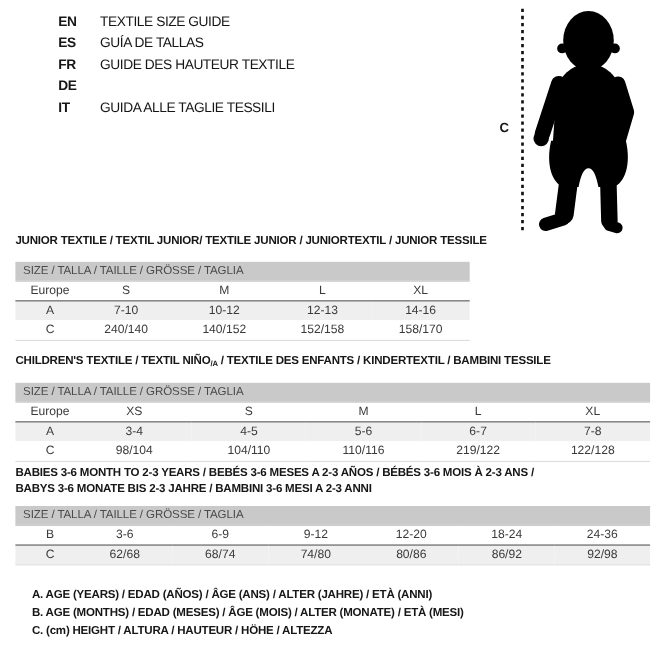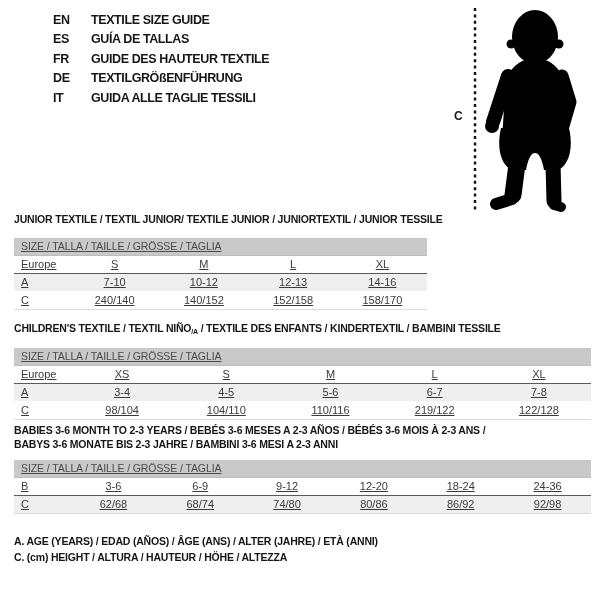--- a/index.html
+++ b/index.html
@@ -9,54 +9,54 @@
     font-family:"Liberation Sans", sans-serif; color:#1c1c1c; overflow:hidden;
   }
 
   
   .lang-header { position:absolute; left:24px; top:10px; }
   .lang-row { display:flex; height:19.5px; align-items:center;padding-left:29px; }
   .lang-code {
     width:38px; font-weight:bold; font-size:12.5px; letter-spacing:-0.4px; color:#161616;
   }
   .lang-label {
-    font-weight:bold; font-size:12.5px; letter-spacing:-0.4px; color:#161616; white-space:nowrap;
+    font-weight:normal; font-size:12.5px; letter-spacing:-0.4px; color:#161616; white-space:nowrap;
   }
 
   
   .figure-wrap { position:absolute; left:440px; top:0; width:150px; height:220px; }
 
   
   .size-section { position:absolute; left:14px; }
   .sec-junior   { top:213px; width:413px; }
   .sec-children { top:322px; width:577px; }
   .sec-babies   { top:424px; width:577px; }
 
   .section-title {
     font-weight:bold; font-size:10.5px; letter-spacing:-0.2px; color:#161616;
     margin-bottom:13px; white-space:nowrap;
   }
   .sec-babies .section-title { margin-bottom:9px; line-height:13.5px; white-space:normal; }
   .section-title sub { font-size:7px; vertical-align:-2px; }
 
   table.size-table { border-collapse:collapse; table-layout:fixed; width:100%; font-size:11px; color:#3a3a3a; }
-  th, td { font-weight:normal; height:18px; text-align:center; padding:0;text-decoration:underline; }
+  th, td { font-weight:normal; height:18px; text-align:center; padding:0; }
   th.size-bar {
     background:#c9c9c9; height:17px; text-align:left; padding-left:7px;
     color:#4a4a4a; font-size:10.5px; letter-spacing:-0.1px;
     border-bottom:1px solid #bdbdbd;
   }
-  .row-label { text-align:left; padding-left:7px; }
+  .row-label { text-align:center; padding-left:7px; }
   tr.cols-row th { border-bottom:1px solid #5a5a5a; }
   tr.hdr-underline td { border-bottom:1px solid #5a5a5a; }
   tr.alt { background:#efefef; }
   tr.table-end td { border-bottom:1px solid #dcdcdc; }
 
   
-  .notes { position:absolute; left:14px; top:533px; }
+  .notes { position:absolute; left:29px; top:533px; }
   .note-line {
     font-weight:bold; font-size:10.5px; letter-spacing:-0.2px; color:#161616;
     height:16px; line-height:16px; white-space:nowrap;
   }
 </style>
 </head>
 <body>
 
 <div class="canvas">
 
@@ -68,21 +68,20 @@
     <div class="lang-row">
       <span class="lang-code">ES</span>
       <span class="lang-label">GUÍA DE TALLAS</span>
     </div>
     <div class="lang-row">
       <span class="lang-code">FR</span>
       <span class="lang-label">GUIDE DES HAUTEUR TEXTILE</span>
     </div>
     <div class="lang-row">
       <span class="lang-code">DE</span>
-      <span class="lang-label">TEXTILGRÖßENFÜHRUNG</span>
     </div>
     <div class="lang-row">
       <span class="lang-code">IT</span>
       <span class="lang-label">GUIDA ALLE TAGLIE TESSILI</span>
     </div>
   </div>
 
   <div class="figure-wrap">
     <svg viewBox="0 0 150 220" width="150" height="220">
       <line x1="35" y1="8" x2="35" y2="211" stroke="#111111" stroke-width="2.4" stroke-dasharray="3 3.4"></line>
@@ -223,16 +222,17 @@
         <td>80/86</td>
         <td>86/92</td>
         <td>92/98</td>
       </tr>
     </tbody>
       </table>
   </div>
 
   <div class="notes">
     <div class="note-line">A. AGE (YEARS) / EDAD (AÑOS) / ÂGE (ANS) / ALTER (JAHRE) / ETÀ (ANNI)</div>
+    <div class="note-line">B. AGE (MONTHS) / EDAD (MESES) / ÂGE (MOIS) / ALTER (MONATE) / ETÀ (MESI)</div>
     <div class="note-line">C. (cm) HEIGHT / ALTURA / HAUTEUR / HÖHE / ALTEZZA</div>
   </div>
 
 </div>
 
 </body></html>

